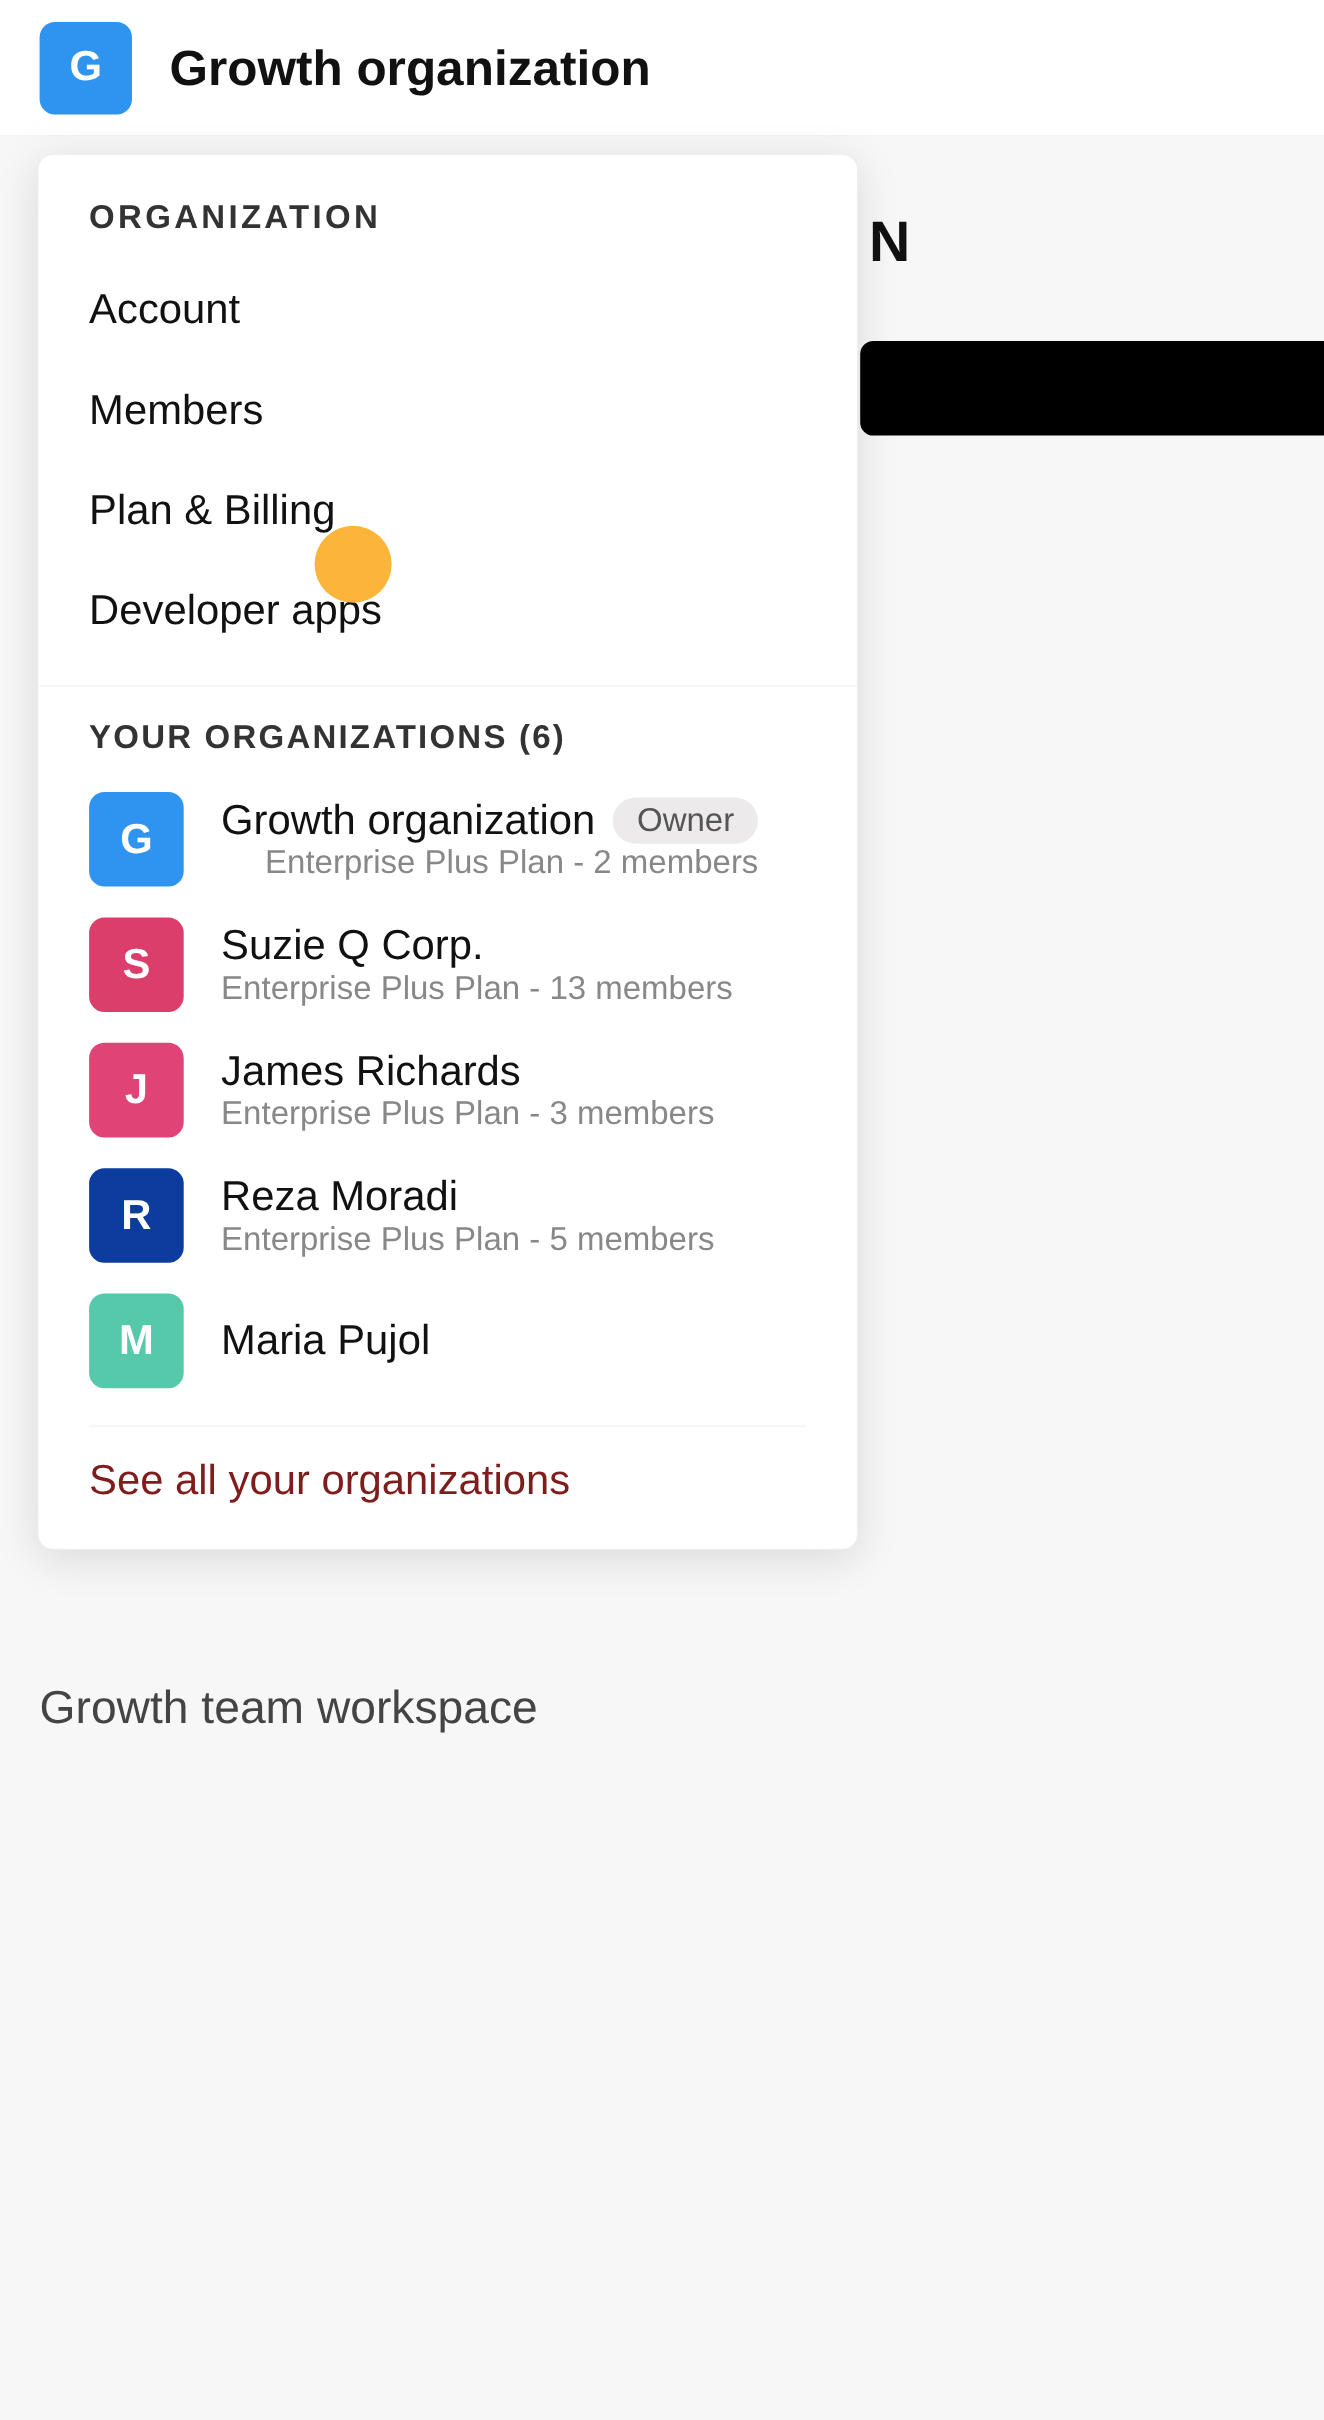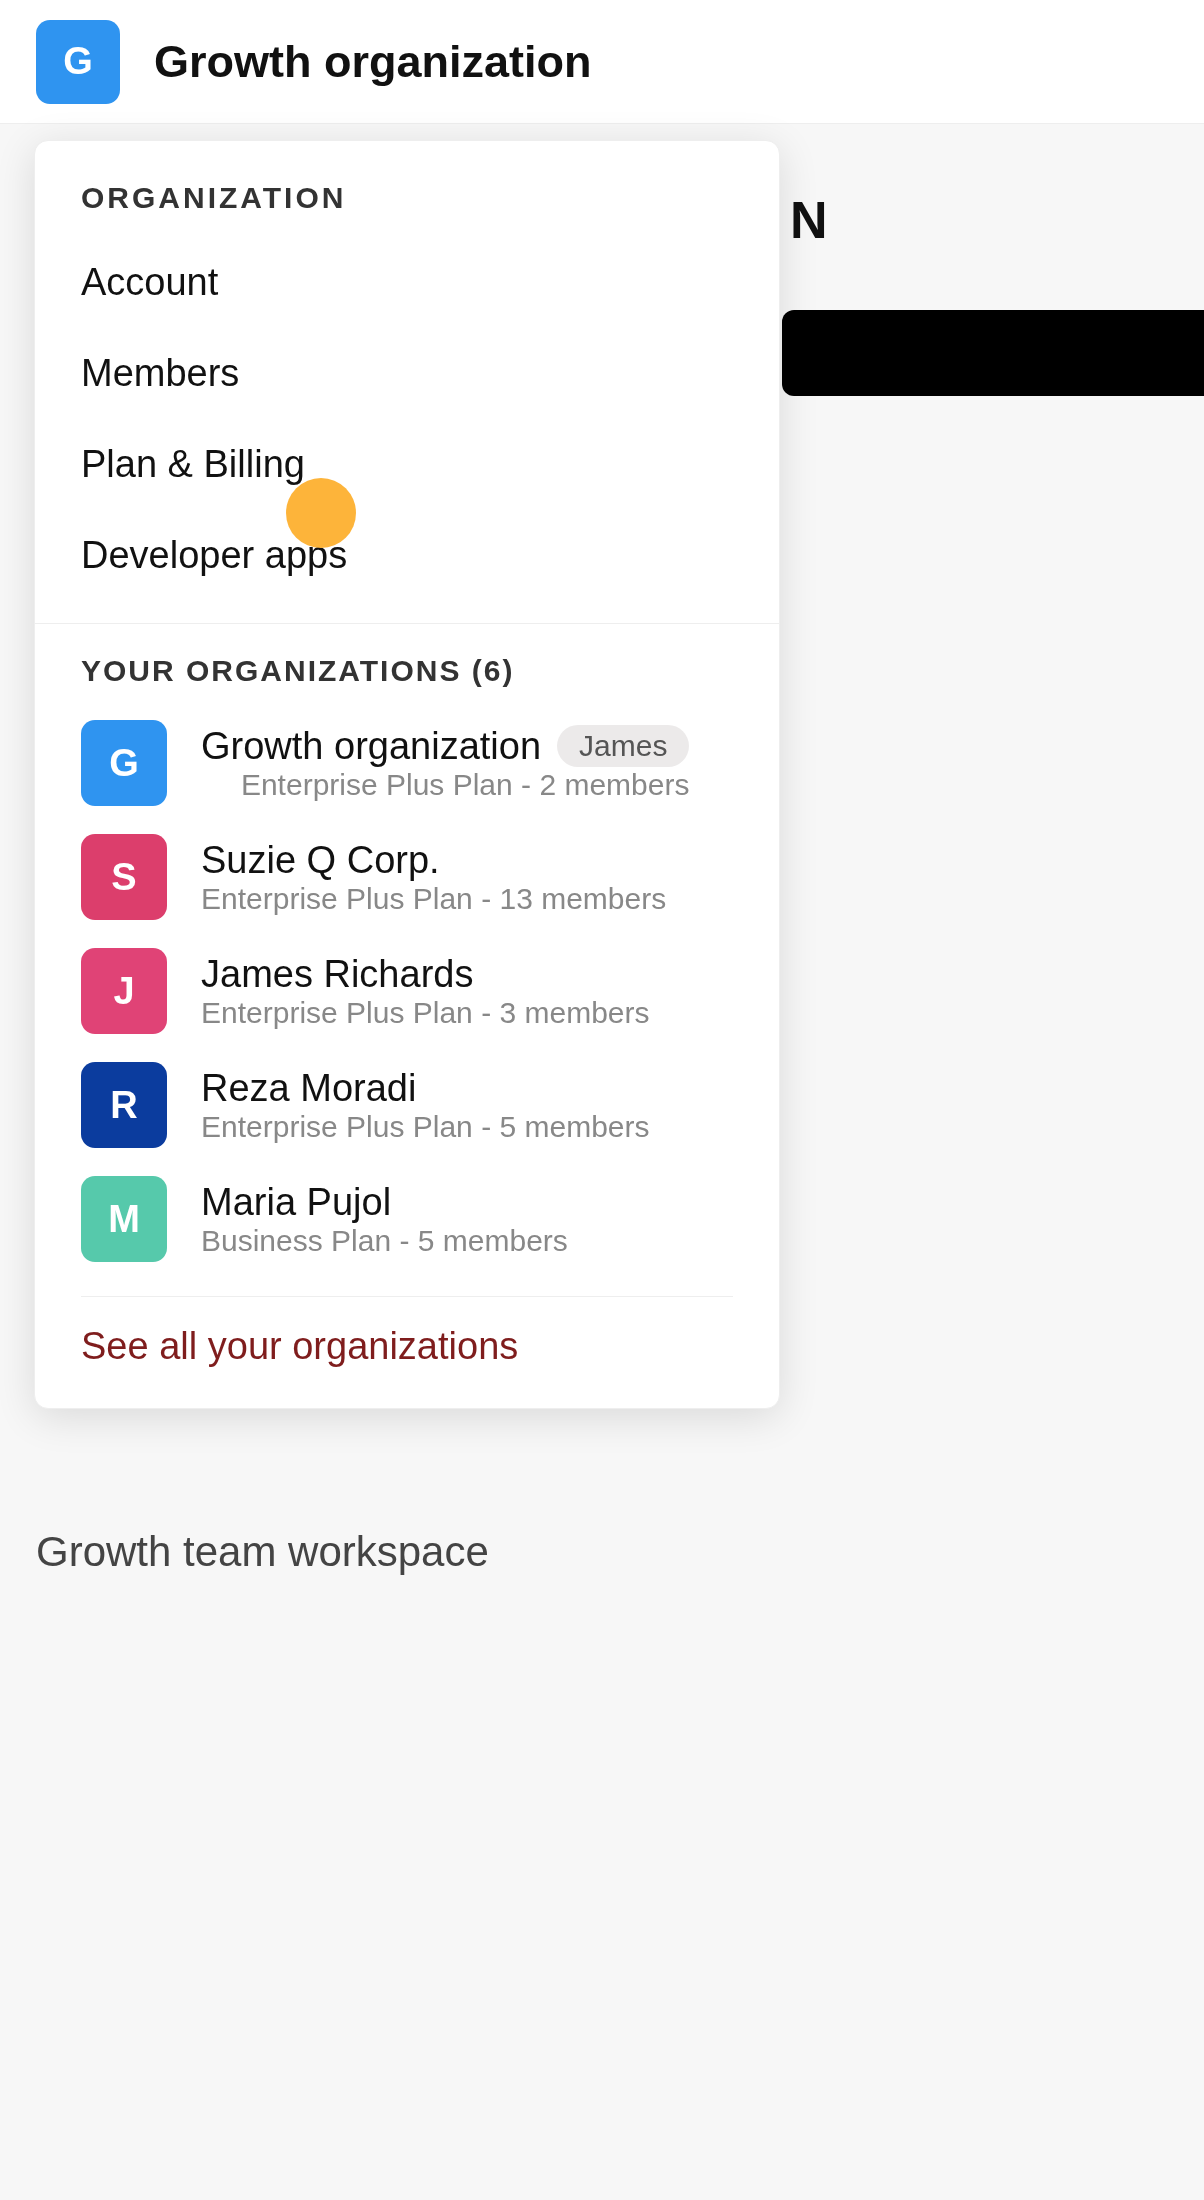--- a/index.html
+++ b/index.html
@@ -193,21 +193,21 @@
   <div class="divider"></div>
 
   <div class="orgs-label">YOUR ORGANIZATIONS (6)</div>
 
   <div id="orgs-container">
       <div class="org-item">
         <div class="avatar avatar-sm" style="background: rgb(47, 148, 240);">G</div>
         <div class="org-info">
           <div class="org-name-row">
             <div class="org-name">Growth organization</div>
-            <div class="badge">James</div>
+            <div class="badge">Owner</div>
           </div>
           <div class="org-meta">Enterprise Plus Plan - 2 members</div>
         </div>
       </div>
       <div class="org-item">
         <div class="avatar avatar-sm" style="background: rgb(220, 62, 108);">S</div>
         <div class="org-info">
           <div class="org-name-row">
             <div class="org-name">Suzie Q Corp.</div>
           </div>
@@ -231,21 +231,20 @@
           </div>
           <div class="org-meta">Enterprise Plus Plan - 5 members</div>
         </div>
       </div>
       <div class="org-item">
         <div class="avatar avatar-sm" style="background: rgb(86, 201, 171);">M</div>
         <div class="org-info">
           <div class="org-name-row">
             <div class="org-name">Maria Pujol</div>
           </div>
-          <div class="org-meta">Business Plan - 5 members</div>
         </div>
       </div>
     </div>
 
   <div class="thin-divider"></div>
   <div class="see-all">See all your organizations</div>
 </div>
 
 <div class="cursor-dot"></div>
 

